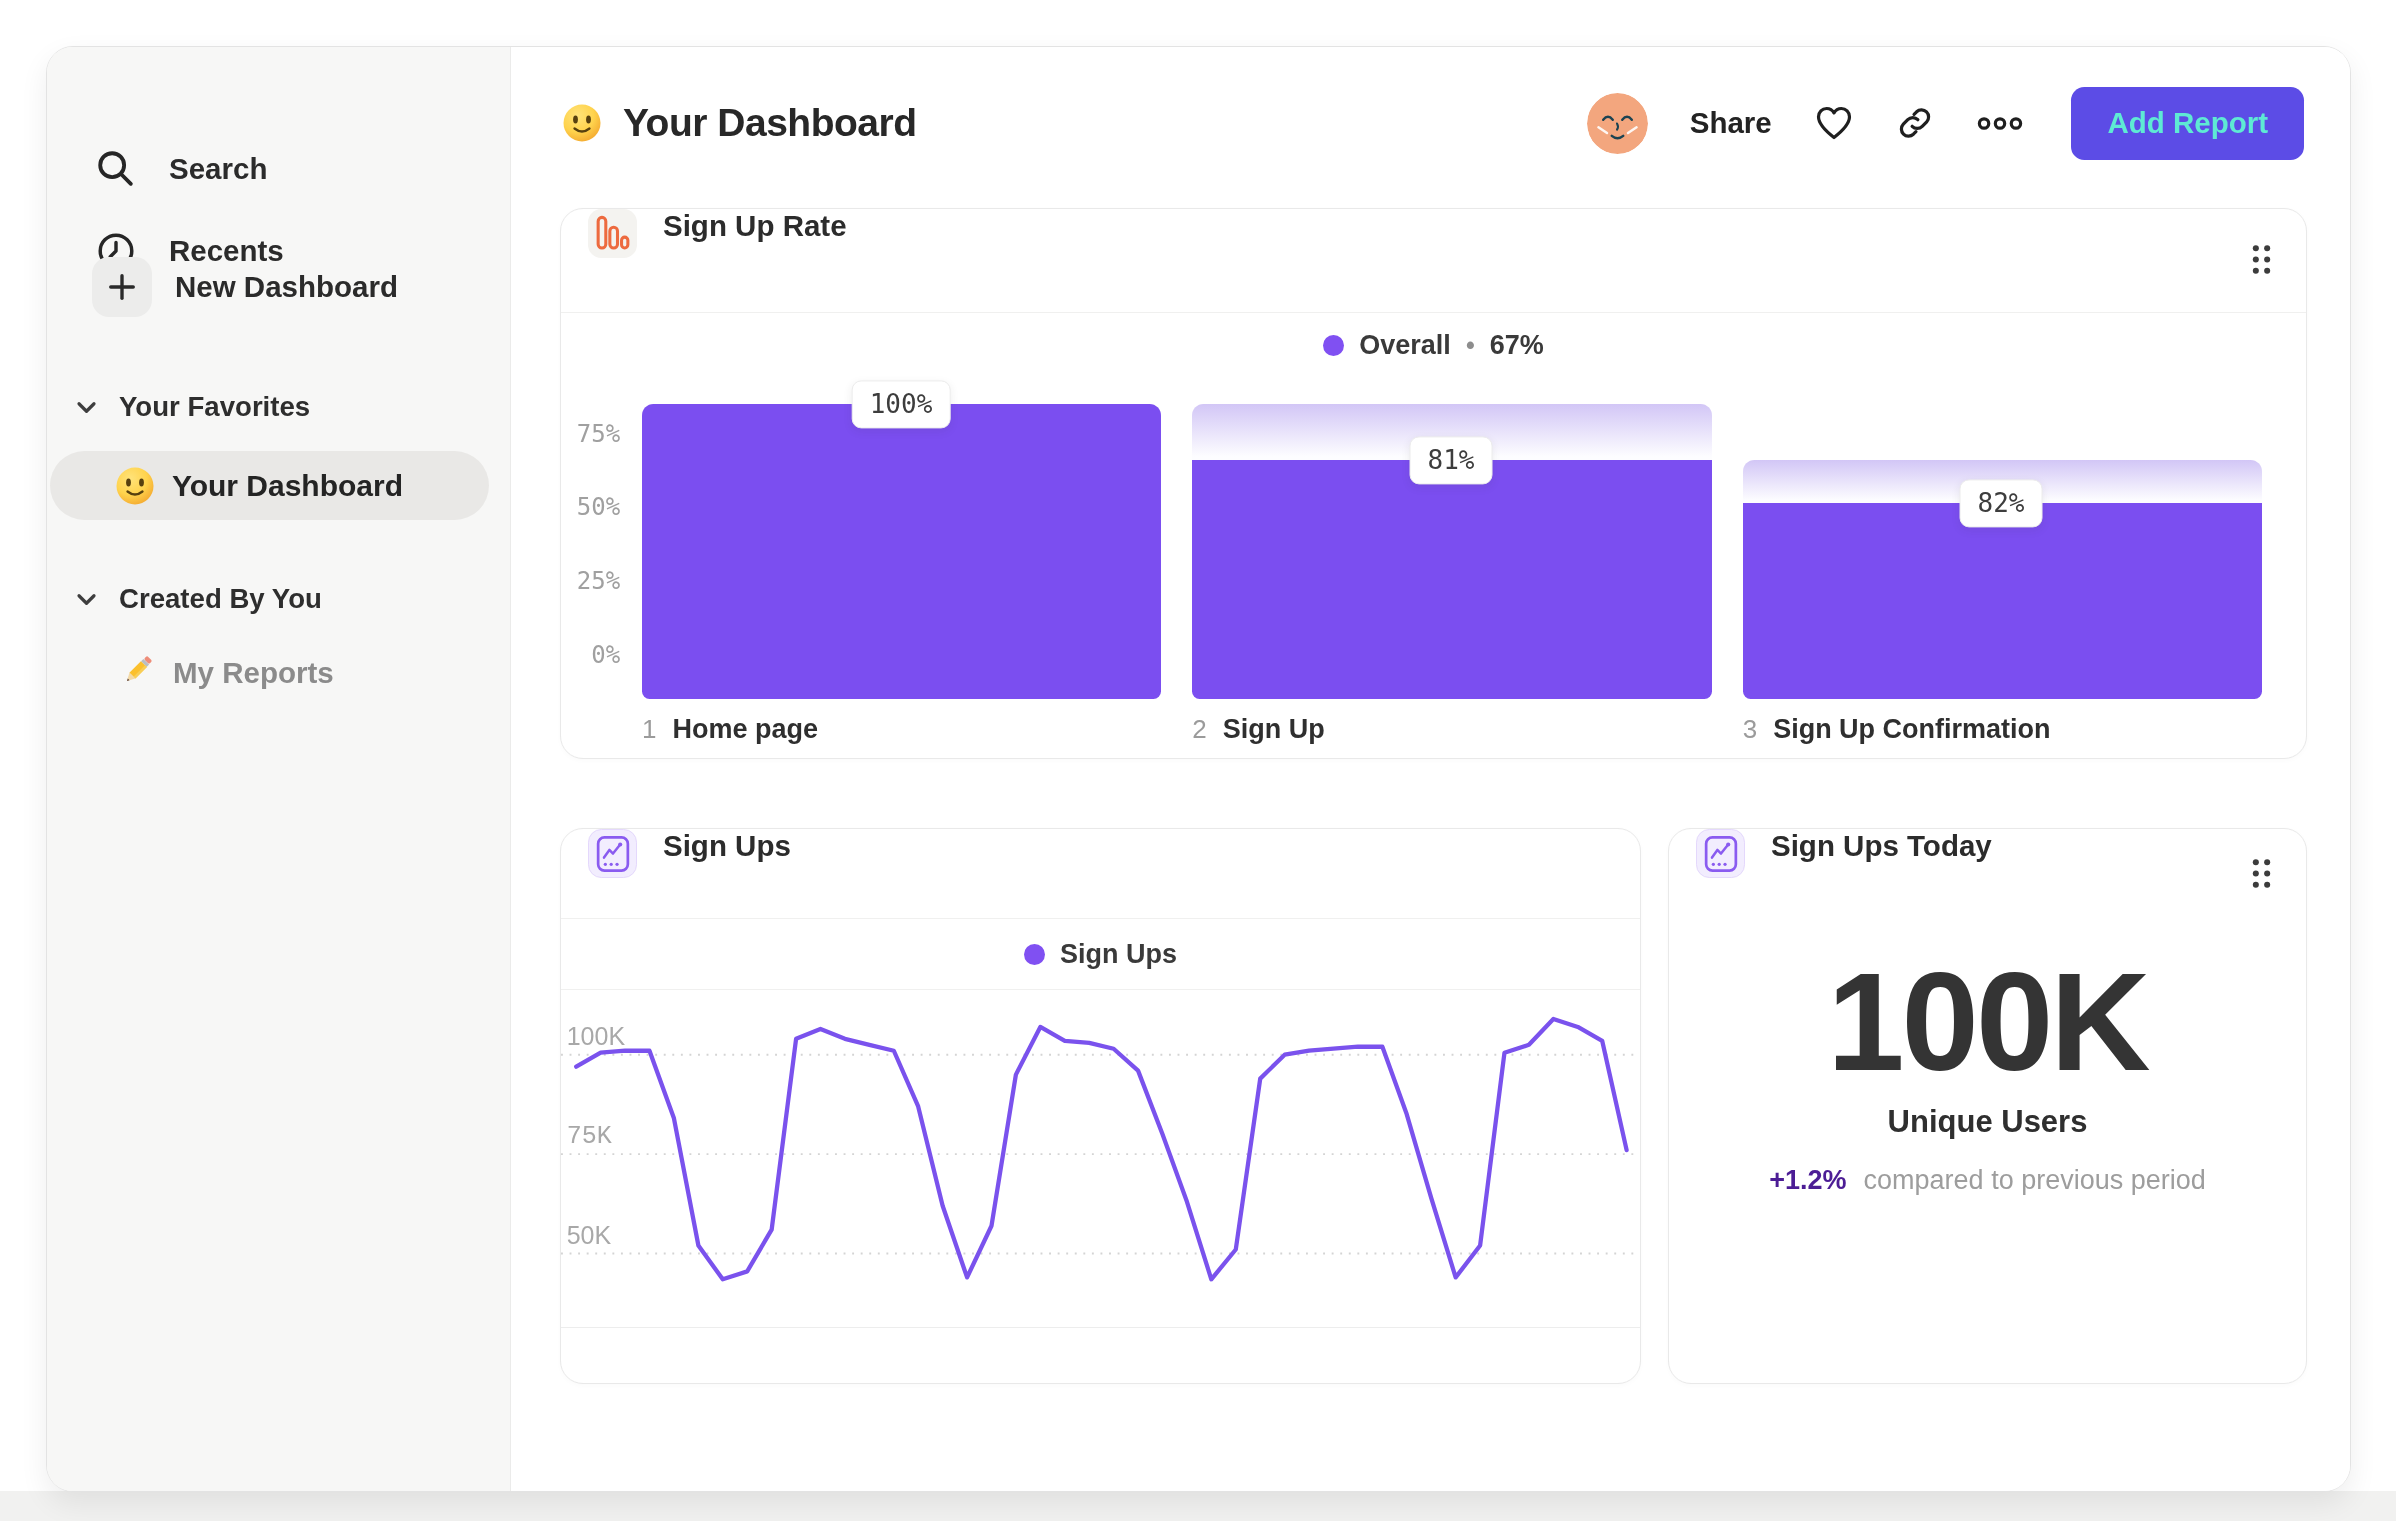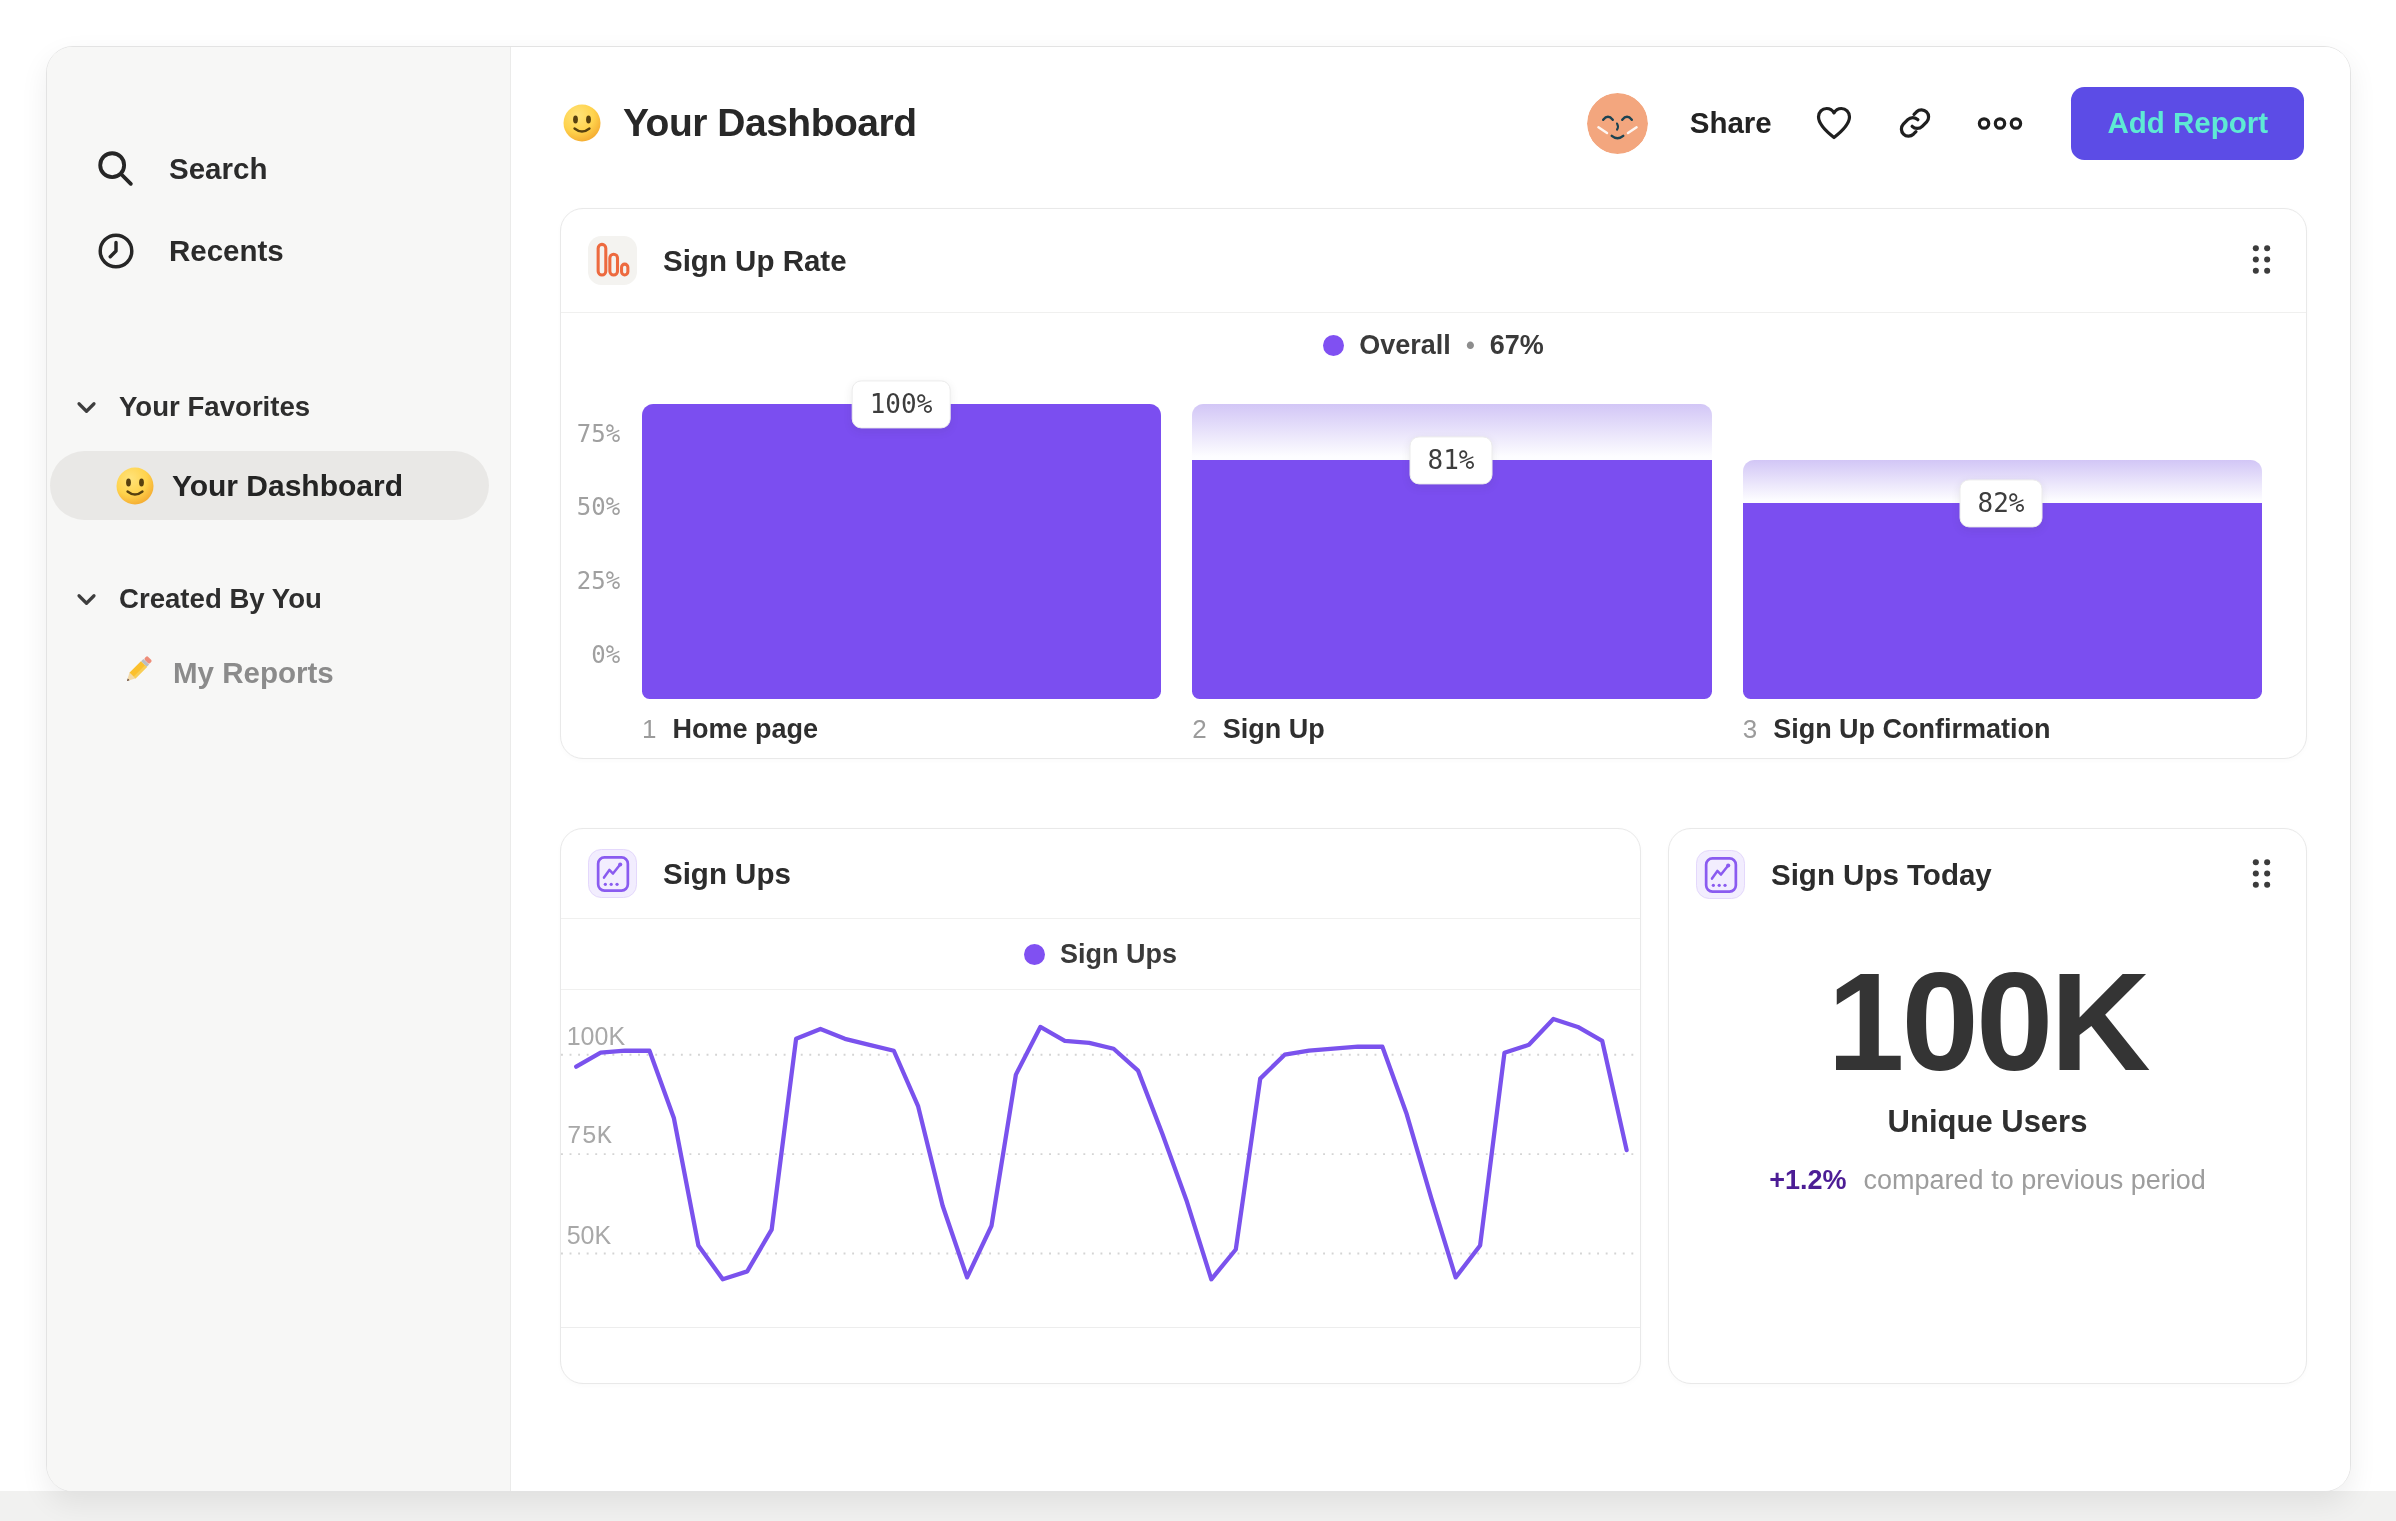--- a/index.html
+++ b/index.html
@@ -29,21 +29,21 @@
   .page-title{font-size:39px;font-weight:700;color:#282828;margin:0 0 0 21px;letter-spacing:-0.5px;}
   .header-actions{position:absolute;right:46px;top:0;height:152px;display:flex;align-items:center;gap:42px;}
   .avatar{width:61px;height:61px;border-radius:50%;overflow:hidden;cursor:pointer;}
   .share{font-size:29.5px;font-weight:600;color:#232323;cursor:pointer;}
   .hicon{display:flex;align-items:center;cursor:pointer;}
   .add-report{background:#5c4ce6;color:#5eead4;border:none;border-radius:13.3px;height:73px;padding:0 36px;
     font-family:"Liberation Sans", sans-serif;font-size:29.5px;font-weight:700;cursor:pointer;margin-left:5.7px;}
   
   .card{position:absolute;background:#fff;border:1.9px solid #e9e9e9;border-radius:23px;box-sizing:border-box;
     box-shadow:0 1.9px 5.7px rgba(0,0,0,.02);}
-  .card-head{display:flex;align-items:center;padding-left:27px;position:relative;}
+  .card-head{display:flex;padding-left:27px;position:relative;}
   .icbox{width:49px;height:49px;border-radius:13.3px;display:flex;align-items:center;justify-content:center;}
   .icbox.orange{background:#f4f3f0;}
   .icbox.purple{background:#f2edfe;border:1.9px solid #e4d8fc;box-sizing:border-box;}
   .card-title{font-size:29.5px;font-weight:700;color:#2c2c2c;margin-left:26px;}
   .drag-handle{position:absolute;right:32px;top:50%;transform:translateY(-50%);cursor:grab;}
   .legend-row{display:flex;align-items:center;justify-content:center;gap:15px;}
   .ldot{width:21px;height:21px;border-radius:50%;background:#8050f2;}
   .ltext{font-size:27px;font-weight:600;color:#3a3a3a;}
   .lsep{font-size:25px;color:#8d8d8d;font-weight:700;}
   
@@ -115,20 +115,29 @@
     <div class="side-item" style="top:173px;left:38px;">
       <span class="ic">
         <svg width="44" height="44" viewBox="0 0 46 46">
             <circle cx="23" cy="23" r="16.5" stroke="#262626" stroke-width="3.6" fill="none"></circle>
             <polyline points="23,14 23,23 17,29" stroke="#262626" stroke-width="3.6" fill="none" stroke-linecap="round" stroke-linejoin="round"></polyline>
           </svg>
       </span>
       <span class="slabel">Recents</span>
     </div>
 
+    <div class="side-item" style="top:210px;left:45px;top:210px;" id="new-dash">
+      <span class="plusbox">
+        <svg width="30" height="30" viewBox="0 0 32 32">
+            <line x1="16" y1="4" x2="16" y2="28" stroke="#2a2a2a" stroke-width="3.6" stroke-linecap="round"></line>
+            <line x1="4" y1="16" x2="28" y2="16" stroke="#2a2a2a" stroke-width="3.6" stroke-linecap="round"></line>
+          </svg>
+      </span>
+      <span class="slabel">New Dashboard</span>
+    </div>
 
     <div class="section-head" style="top:344px;">
       <svg width="23" height="15" viewBox="0 0 24 16">
           <polyline points="4,4 12,12 20,4" stroke="#3e3e3e" stroke-width="3.4" fill="none" stroke-linecap="round" stroke-linejoin="round"></polyline>
         </svg>
       <span class="hlabel">Your Favorites</span>
     </div>
 
     <div class="fav-pill" style="top:404px;">
       <span class="emoji">

